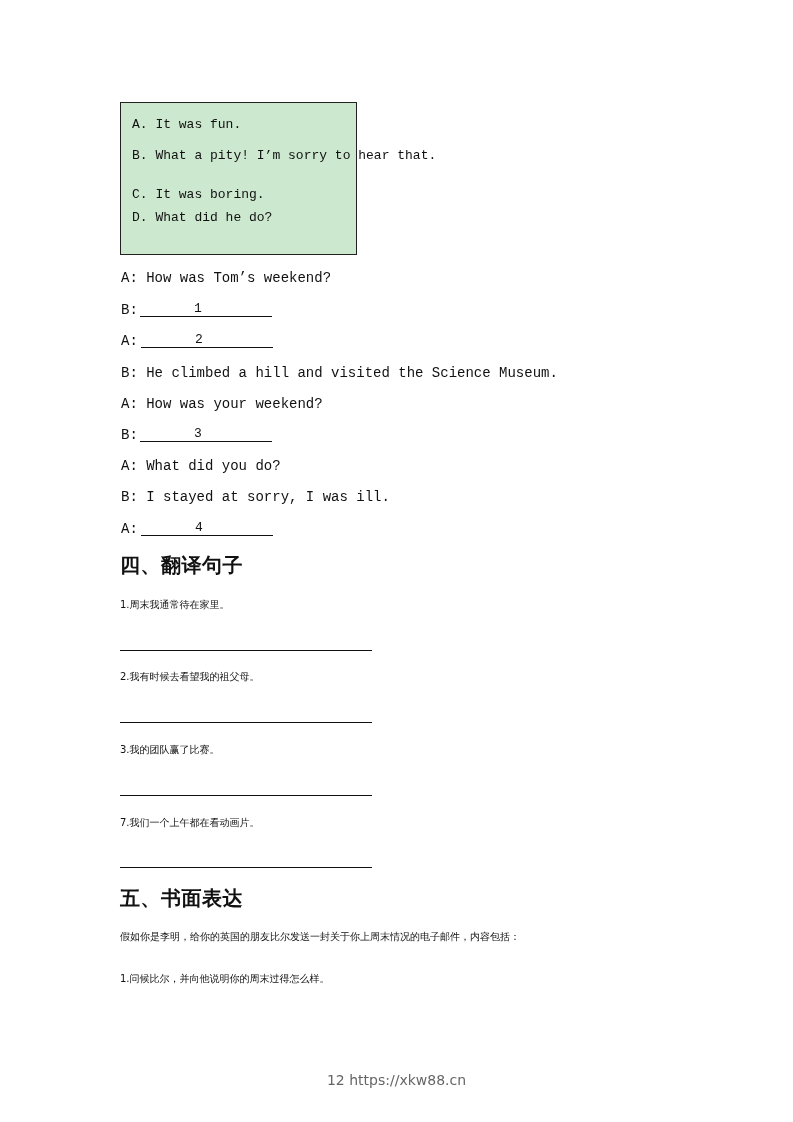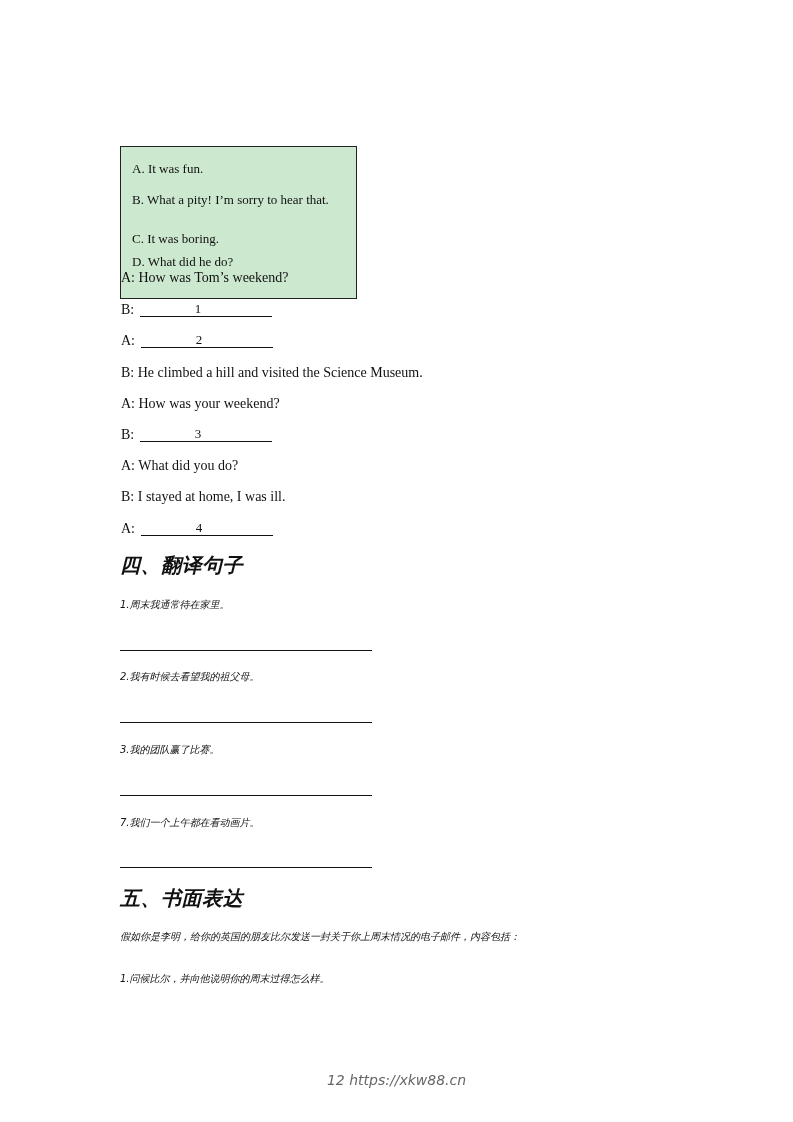--- a/index.html
+++ b/index.html
@@ -1,18 +1,18 @@
 <!DOCTYPE html>
 <html><head>
   <meta charset="utf-8">
   <style>
     html, body { margin: 0; padding: 0; background: #ffffff; }
     body { width: 793px; height: 1122px; position: relative; overflow: hidden; color: #111; }
-    .serif { font-family: Liberation Serif, serif; margin-top: 44px; }
-    .sans { font-family: "DejaVu Sans", "Liberation Sans", sans-serif; font-style: italic; }
+    .serif { font-family: Liberation Mono, monospace; }
+    .sans { font-family: "DejaVu Sans", "Liberation Sans", sans-serif; }
 
     .options-box {
       position: absolute; left: 120px; top: 102px; width: 237px; height: 153px;
       background: #cce8cf; border: 1px solid #222; box-sizing: border-box;
     }
     .option { position: absolute; left: 11px; font-size: 13px; white-space: nowrap; }
 
     .line { position: absolute; left: 121px; font-size: 14px; white-space: nowrap; }
     .blank {
       position: absolute; height: 14px; border-bottom: 1px solid #111;
@@ -48,21 +48,21 @@
   <div class="line" style="top:333px">A:</div>
   <div class="blank" style="left:141px; top:333px; width:132px;"><span>2</span></div>
 
   <div class="line" style="top:365px">B: He climbed a hill and visited the Science Museum.</div>
   <div class="line" style="top:396px">A: How was your weekend?</div>
 
   <div class="line" style="top:427px">B:</div>
   <div class="blank" style="left:140px; top:427px; width:132px;"><span>3</span></div>
 
   <div class="line" style="top:458px">A: What did you do?</div>
-  <div class="line" style="top:489px">B: I stayed at home, I was ill.</div>
+  <div class="line" style="top:489px">B: I stayed at sorry, I was ill.</div>
 
   <div class="line" style="top:521px">A:</div>
   <div class="blank" style="left:141px; top:521px; width:132px;"><span>4</span></div>
 </div>
 
 <div class="sans">
   <div class="heading" style="top:552px">四、翻译句子</div>
 
   <div class="cn" style="top:598px">1.周末我通常待在家里。</div>
   <div class="answer-line" style="top:650px"></div>

